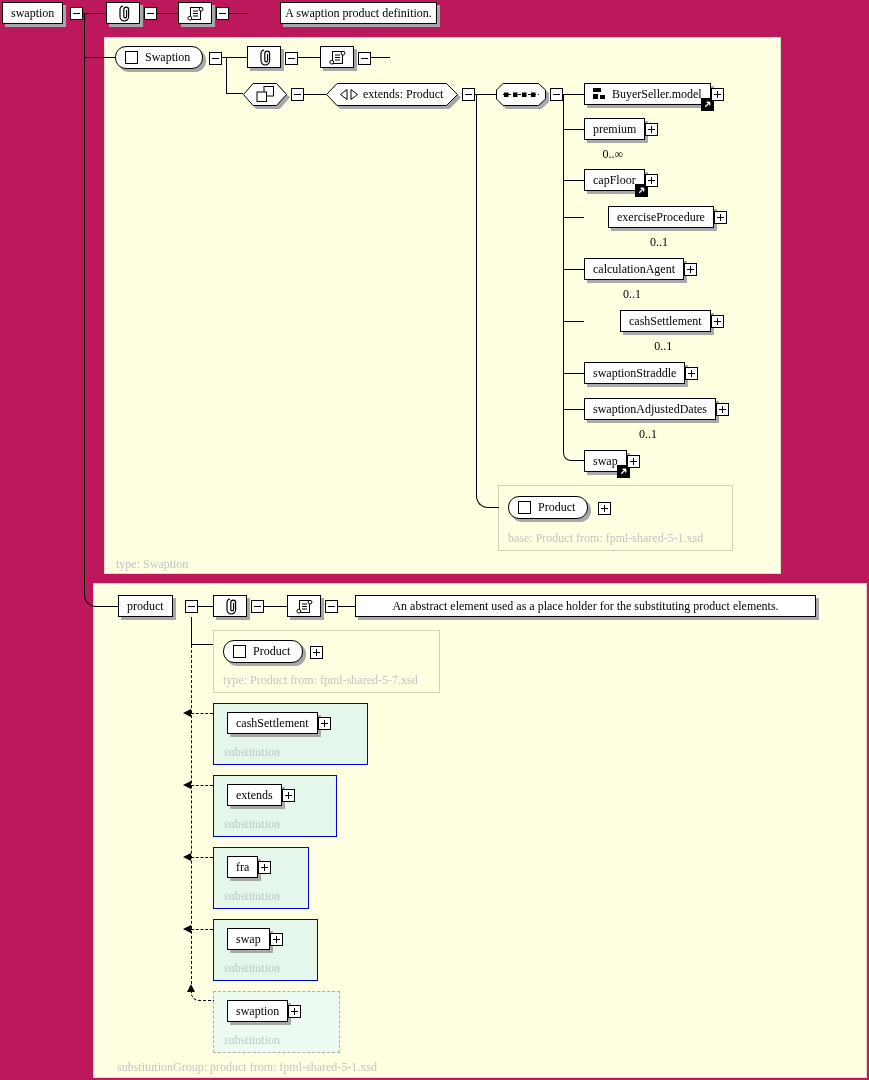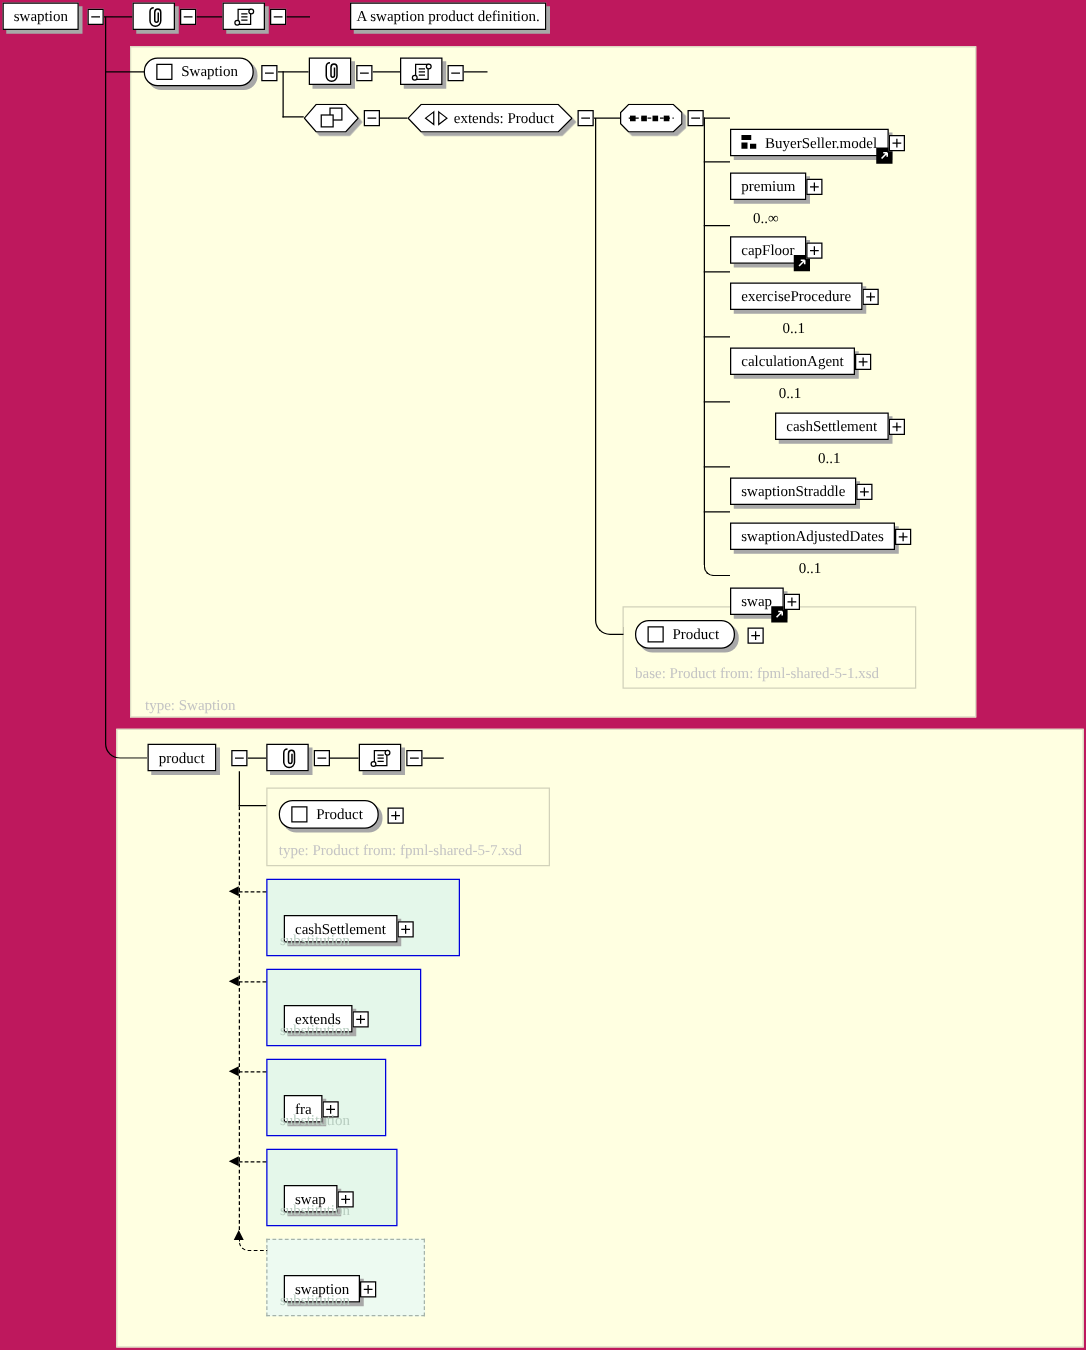--- a/index.html
+++ b/index.html
@@ -43,21 +43,21 @@
                 border-bottom:4px solid transparent; border-right:8px solid #000; }
   .arrow-up { position:absolute; width:0; height:0; border-left:4px solid transparent;
               border-right:4px solid transparent; border-bottom:8px solid #000; }
 
   
   .note { position:absolute; color:#c4c4c4; white-space:nowrap; }
   .note-mint { position:absolute; color:#b8cdc0; white-space:nowrap; }
 
   
   .child { position:absolute; display:flex; flex-direction:column; align-items:flex-start; }
-  .child .hrow { display:inline-flex; align-items:center; gap:0;margin-top:20px; }
+  .child .hrow { display:inline-flex; align-items:center; gap:0; }
   .child .cbox { position:relative; display:inline-flex; align-items:center; height:22px; box-sizing:border-box;
                  padding:0 8px; background:#fff; border:1px solid #000; box-shadow:3px 3px 0 #a8a8a8; white-space:nowrap; }
   .child .occ { width:calc(100% - 17px); text-align:center; margin-top:7px; }
 
   
   .lnk { position:absolute; right:-4px; bottom:-7px; width:13px; height:13px; background:#000;
          display:flex; align-items:center; justify-content:center; }
 
   
   .shape { position:absolute; }
@@ -251,21 +251,21 @@
         <span class="lnk">
           <svg width="9" height="9" viewBox="0 0 10 10">
               <path d="M2.5 7.5 L7.5 2.5 M7.5 2.5 H4 M7.5 2.5 V6" stroke="#fff" stroke-width="1.4" fill="none"></path>
             </svg>
         </span>
       </div>
       <div class="pm plus rel"></div>
     </div>
   </div>
 
-  <div class="child" style="left:584px; top:206px;">
+  <div class="child" style="left:608px; top:206px;">
     <div class="hrow">
       <div class="cbox">
         <span>exerciseProcedure</span>
       </div>
       <div class="pm plus rel"></div>
     </div>
     <div class="occ">0..1</div>
   </div>
 
   <div class="child" style="left:584px; top:258px;">
@@ -347,20 +347,23 @@
       <rect x="5.5" y="4.5" width="10" height="12" fill="#fff" stroke="#000"></rect>
       <circle cx="16" cy="6.2" r="1.9" fill="#fff" stroke="#000"></circle>
       <circle cx="4.8" cy="15.2" r="1.9" fill="#fff" stroke="#000"></circle>
       <line x1="8" y1="8" x2="13" y2="8" stroke="#000"></line>
       <line x1="8" y1="10.5" x2="13" y2="10.5" stroke="#000"></line>
       <line x1="8" y1="13" x2="13" y2="13" stroke="#000"></line>
     </svg>
   </div>
   <div class="pm" style="left:325px; top:600px;"></div>
 
+  <div class="dbox" style="left:355px; top:595px; width:461px;">
+    <span>An abstract element used as a place holder for the substituting product elements.</span>
+  </div>
 
   <div class="pill" style="left:223px; top:640px;">
     <span class="sq"></span>
     <span>Product</span>
   </div>
   <div class="pm plus" style="left:310px; top:646px;"></div>
   <div class="note" style="left:223px; top:673px;">type: Product from: fpml-shared-5-7.xsd</div>
 
   <div class="child" style="left:227px; top:712px;">
     <div class="hrow">
@@ -405,14 +408,15 @@
   <div class="child" style="left:227px; top:1000px;">
     <div class="hrow">
       <div class="cbox">
         <span>swaption</span>
       </div>
       <div class="pm plus rel"></div>
     </div>
   </div>
   <div class="note-mint" style="left:224px; top:1033px;">substitution</div>
 
+  <div class="note" style="left:117px; top:1060px;">substitutionGroup: product from: fpml-shared-5-1.xsd</div>
 
 </div>
 
 </body></html>

